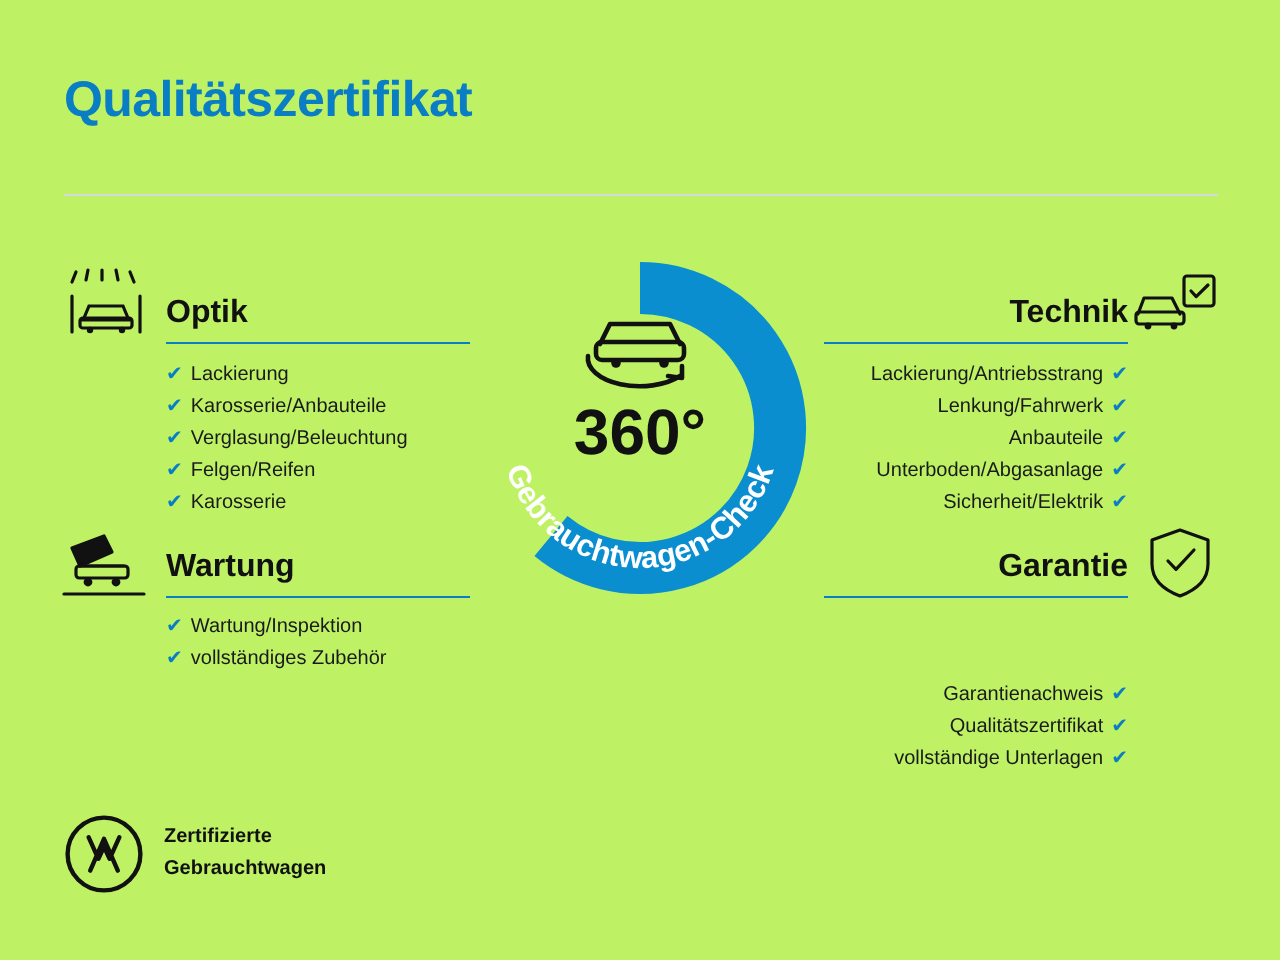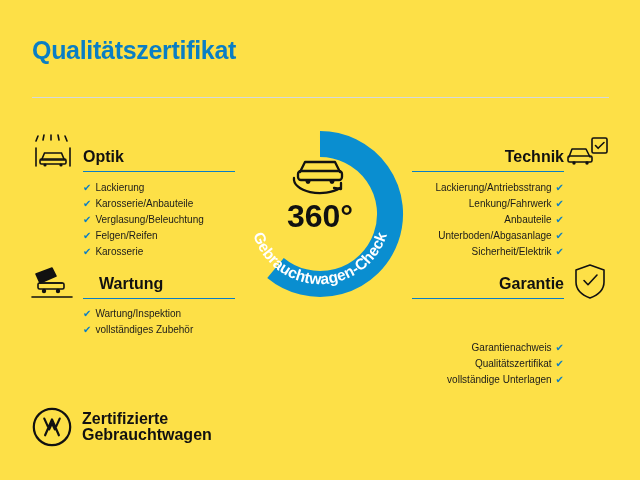--- a/index.html
+++ b/index.html
@@ -12,21 +12,21 @@
     height: 480px;
     font-family: "Liberation Sans", sans-serif;
     color: #1a1a1a;
     overflow: hidden;
     position: relative;
   }
   .page {
     position: absolute;
     left: 0; top: 0;
     width: 640px; height: 480px;
-    background: #fde047;
+    background: #bef264;
   }
 
   
   .title {
     position: absolute;
     left: 32px;
     top: 36px;
     font-size: 25px;
     font-weight: bold;
     color: #0a7ec4;
@@ -99,21 +99,21 @@
   }
   .vw-mark {
     position: absolute;
     left: 0; top: 2px;
     width: 40px; height: 40px;
   }
   .footer-text {
     position: absolute;
     left: 50px;
     top: 6px;
-    font-size: 16px;
+    font-size: 10px;
     font-weight: bold;
     line-height: 16px;
     color: #111;
   }
   .footer-text span { display: block; }
 
   .icon { position: absolute; }
 </style>
 </head>
 <body>
@@ -168,21 +168,21 @@
   <div class="icon" style="left:28px; top:262px; width:48px; height:40px;">
     <svg width="48" height="40" viewBox="0 0 48 40" fill="none" stroke="#111" stroke-width="1.6" stroke-linecap="round" stroke-linejoin="round">
       <path d="M8 12 l16-6 4 8 -16 7 z" fill="#111" stroke="#111"></path>
       <path d="M12 21 h22"></path>
       <rect x="10" y="21" width="26" height="6" rx="1.6"></rect>
       <circle cx="16" cy="29" r="2.2" fill="#111" stroke="none"></circle>
       <circle cx="30" cy="29" r="2.2" fill="#111" stroke="none"></circle>
       <path d="M4 35 h40"></path>
     </svg>
   </div>
-  <div class="sec-head" style="left:99px; top:275px;">Wartung</div>
+  <div class="sec-head" style="left:83px; top:275px;">Wartung</div>
   <div class="sec-rule" style="left:83px; top:298px; width:152px;"></div>
   <div class="items left" style="left:83px; top:306px;">
     <span class="row"><span class="chk">✔</span><span>Wartung/Inspektion</span></span>
     <span class="row"><span class="chk">✔</span><span>vollständiges Zubehör</span></span>
   </div>
 
   <div class="icon" style="left:572px; top:262px; width:36px; height:40px;">
     <svg width="36" height="40" viewBox="0 0 36 40" fill="none" stroke="#111" stroke-width="1.6" stroke-linecap="round" stroke-linejoin="round">
       <path d="M18 3 L32 8 v12 c0 8-6 13-14 16 -8-3-14-8-14-16 V8 z"></path>
       <path d="M12 18.5 l4 4.2 L25 13"></path>

